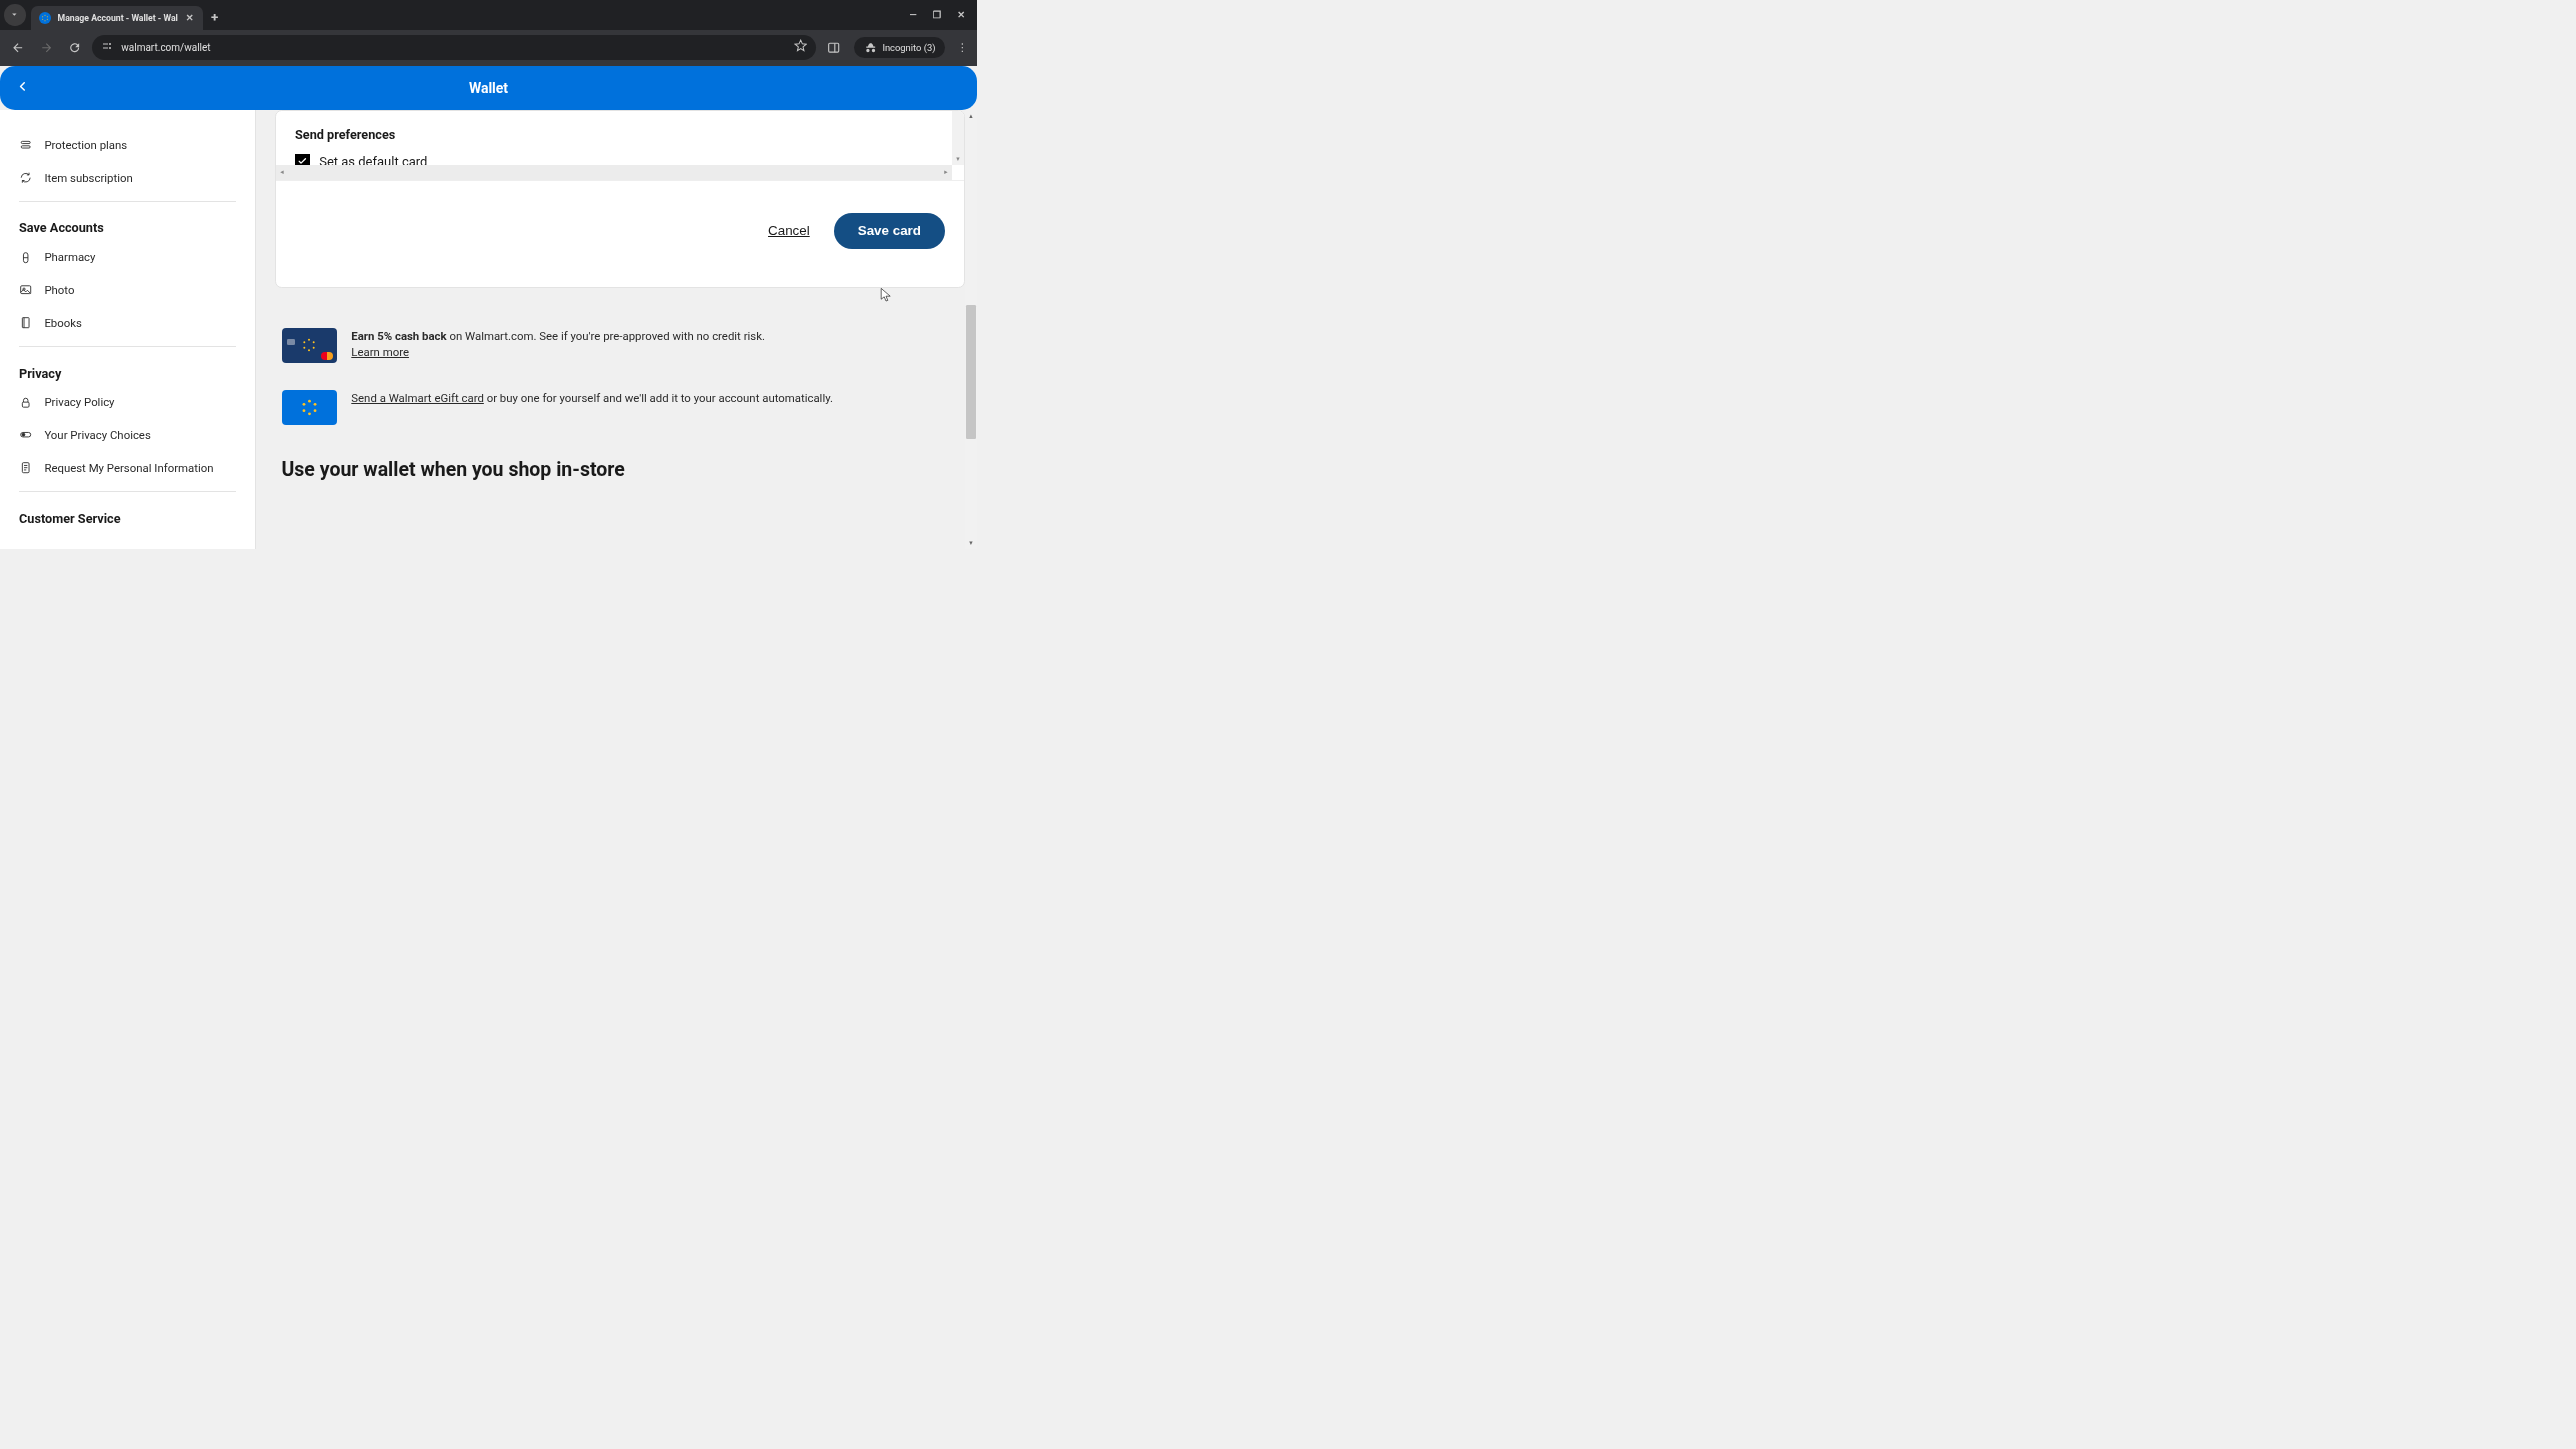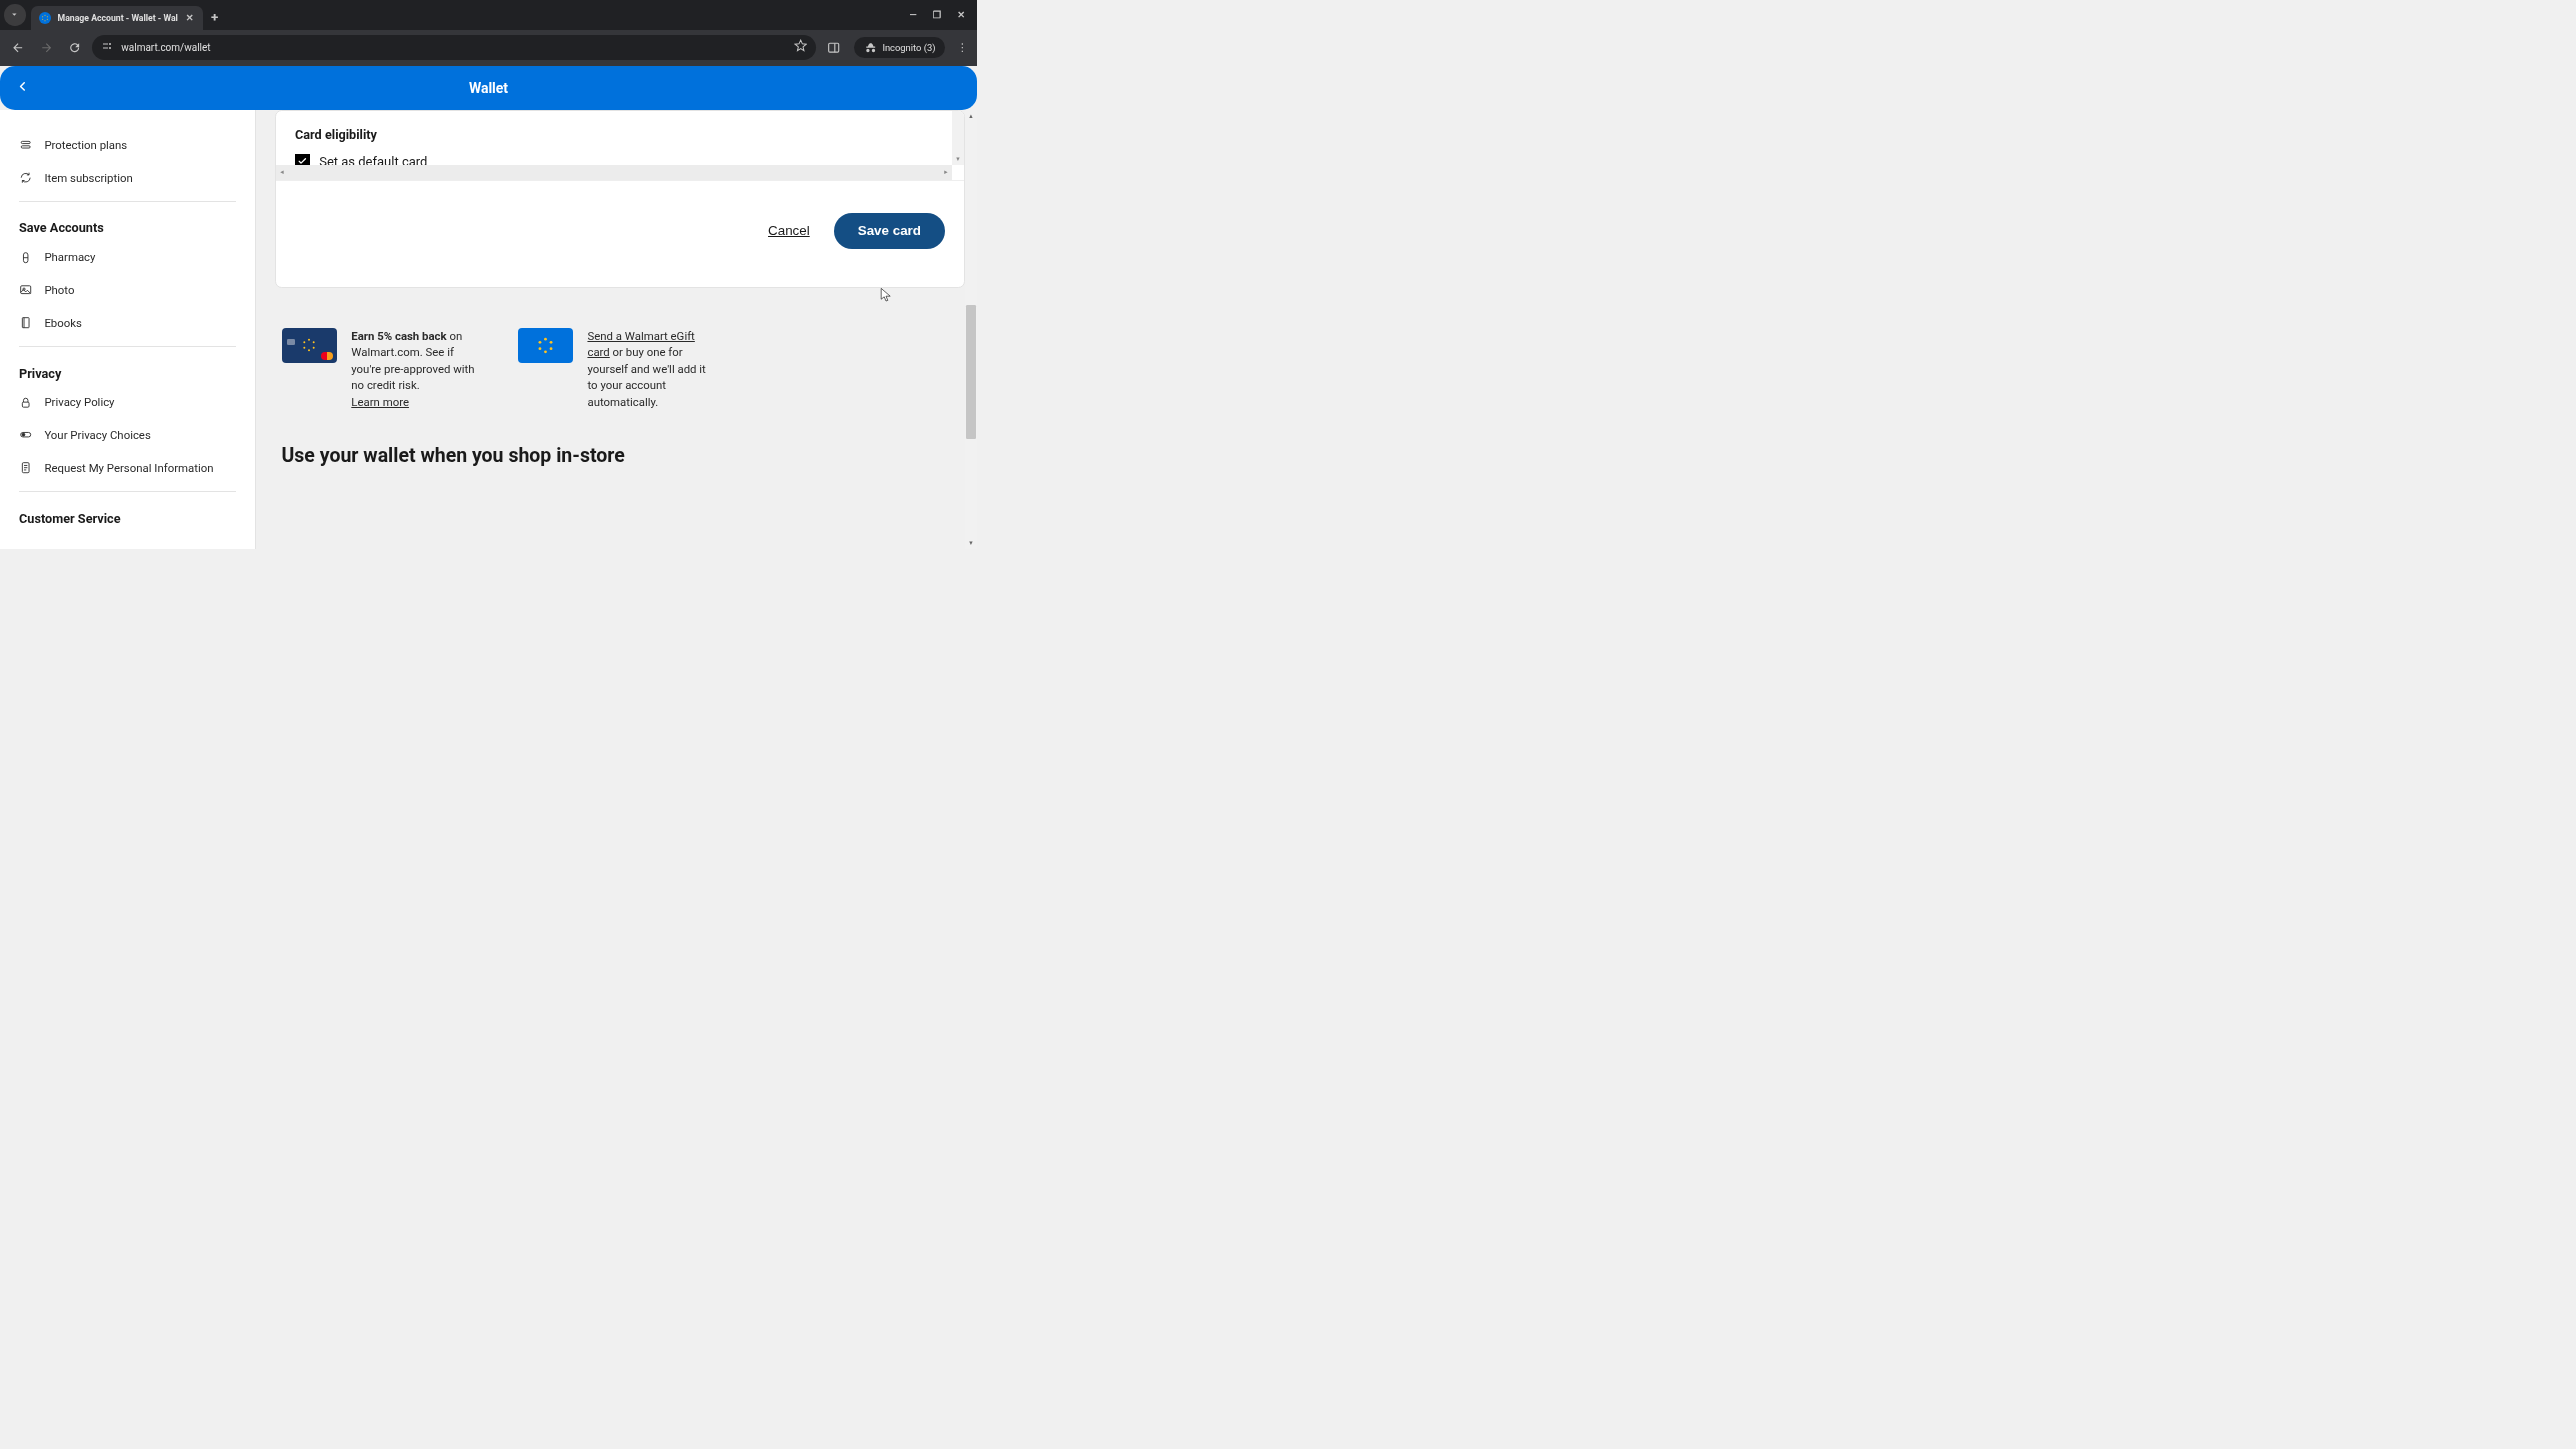--- a/index.html
+++ b/index.html
@@ -201,21 +201,21 @@
     }
     .btn-save {
       background: #144e84; color: #fff;
       border: none; border-radius: 19px;
       padding: 10.7px 24px; font-size: 13.4px; font-weight: 600;
       cursor: pointer; position: relative;
     }
 
     .promo-grid {
       display: grid;
-      grid-template-columns: 1fr 1fr 1fr;
+      grid-template-columns: 1fr;
       gap: 27px 40px;
       padding: 40px 27px 13.4px 25.5px;
     }
     .promo {
       display: flex; gap: 14.8px; align-items: flex-start;
     }
     .promo-card-blue, .promo-card-black, .promo-card-gift {
       width: 55px; height: 35px; border-radius: 4px; flex-shrink: 0;
       position: relative;
     }
@@ -440,21 +440,21 @@
       </div>
       <hr class="side-hr">
       <div class="side-heading">Customer Service</div>
     </div>
 
     <div class="main">
 
       <div class="card-panel">
         <div class="cp-inner-scroll">
           <div class="cp-inner">
-            <div class="cp-title">Card eligibility</div>
+            <div class="cp-title">Send preferences</div>
             <div class="cp-check-row">
               <div class="cp-check">
                 <svg viewBox="0 0 24 24">
                     <path d="M5 12l4 4L19 6" stroke="#fff" stroke-width="3" fill="none" stroke-linecap="round" stroke-linejoin="round"></path>
                   </svg>
               </div>
               <span class="cp-check-label">Set as default card</span>
             </div>
           </div>
           <div class="vtrack">

